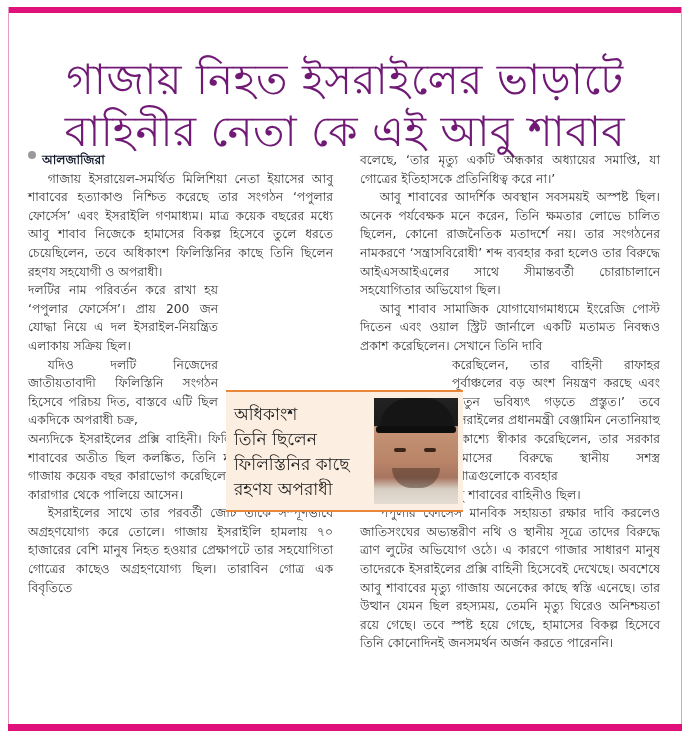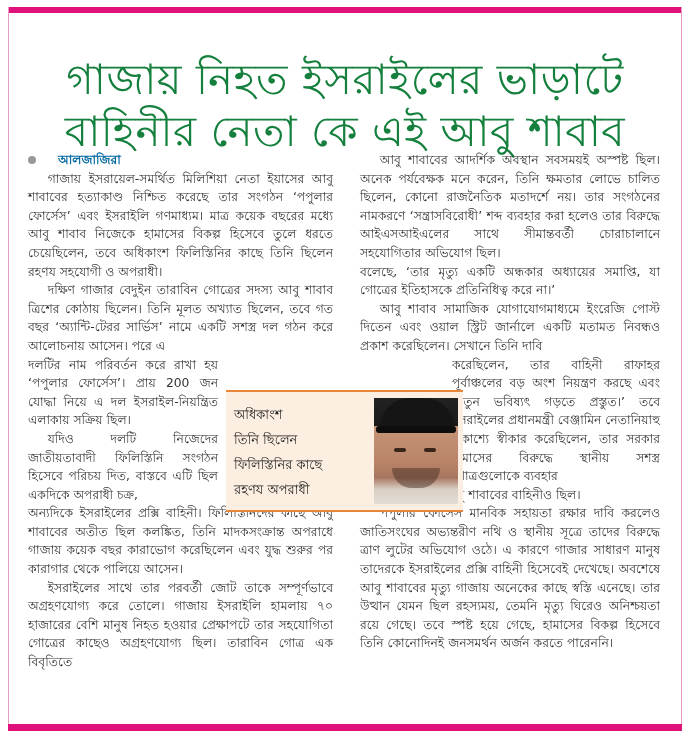--- a/index.html
+++ b/index.html
@@ -1,30 +1,30 @@
 <!DOCTYPE html>
 <html><head>
 <meta charset="utf-8">
 <style>
   html,body{margin:0;padding:0;background:#ffffff;}
   body{width:698px;height:751px;position:relative;overflow:hidden;font-family:"DejaVu Sans",sans-serif;color:#222;}
   .frame{position:absolute;left:8px;top:7px;width:674px;height:722px;border-left:1px solid #e79ac2;border-right:1px solid #e79ac2;box-sizing:border-box;}
   .bar-top{position:absolute;left:8px;top:7px;width:674px;height:6px;background:#e0117b;}
   .bar-bottom{position:absolute;left:8px;top:724px;width:674px;height:7px;background:#e0117b;}
-  .headline{position:absolute;left:20px;top:26px;width:650px;text-align:center;font-family:"DejaVu Sans",sans-serif;font-size:42px;line-height:52px;color:#15803d;letter-spacing:0.5px;font-weight:normal;}
+  .headline{position:absolute;left:20px;top:26px;width:650px;text-align:center;font-family:"DejaVu Sans",sans-serif;font-size:42px;line-height:52px;color:#701a75;letter-spacing:0.5px;font-weight:normal;}
   .col{position:absolute;font-size:12.3px;line-height:18.6px;color:#333;text-align:justify;}
   .col p{margin:0;text-indent:1.6em;}
   .left{left:28px;top:151px;width:305px;}
   .right{left:360px;top:151px;width:300px;}
-  .byline{font-weight:bold;color:#0369a1;text-indent:0 !important;display:flex;align-items:center;gap:22px;}
+  .byline{font-weight:bold;color:#0f172a;text-indent:0 !important;display:flex;gap:6px;}
   .dot{width:8px;height:8px;border-radius:50%;background:#9a9a9a;display:inline-block;}
   .narrow{width:190px;}
   .right .narrow-r{margin-left:92px;}
   .pull{position:absolute;left:226px;top:390px;width:237px;height:122px;background:#fcefe1;border-top:2px solid #e8873a;border-bottom:2px solid #e8873a;box-sizing:border-box;}
-  .pull-text{position:absolute;left:8px;top:10px;width:140px;font-size:13px;line-height:25px;color:#222;}
+  .pull-text{position:absolute;left:8px;top:10px;width:140px;font-size:17px;line-height:25px;color:#222;}
   .photo{position:absolute;left:148px;top:6px;width:84px;height:106px;background:linear-gradient(180deg,#222 0%,#1a1a1a 26%,#c69478 27%,#b98467 60%,#a87560 75%,#d8cfc4 86%,#e4ddd4 100%);overflow:hidden;}
   .cap{position:absolute;left:6px;top:0;width:74px;height:34px;background:#151515;border-radius:40px 40px 6px 6px;}
   .brim{position:absolute;left:2px;top:28px;width:80px;height:7px;background:#0e0e0e;border-radius:3px;}
   .eye{position:absolute;top:50px;width:12px;height:4px;background:#3a2418;border-radius:3px;}
   .beard{position:absolute;left:18px;top:70px;width:48px;height:20px;background:rgba(60,40,30,0.45);border-radius:0 0 20px 20px;}
 </style>
 </head>
 <body>
 
 <div class="bar-top"></div>
@@ -34,30 +34,29 @@
   <div>গাজায় নিহত ইসরাইলের ভাড়াটে</div>
   <div>বাহিনীর নেতা কে এই আবু শাবাব</div>
 </h1>
 
 <div class="col left">
   <p class="byline">
       <span class="dot"></span>
       <span>আলজাজিরা</span>
     </p>
   <p>গাজায় ইসরায়েল-সমর্থিত মিলিশিয়া নেতা ইয়াসের আবু শাবাবের হত্যাকাণ্ড নিশ্চিত করেছে তার সংগঠন ‘পপুলার ফোর্সেস’ এবং ইসরাইলি গণমাধ্যম। মাত্র কয়েক বছরের মধ্যে আবু শাবাব নিজেকে হামাসের বিকল্প হিসেবে তুলে ধরতে চেয়েছিলেন, তবে অধিকাংশ ফিলিস্তিনির কাছে তিনি ছিলেন রহণয সহযোগী ও অপরাধী।</p>
-  <p>দক্ষিণ গাজার বেদুইন তারাবিন গোত্রের সদস্য আবু শাবাব ত্রিশের কোঠায় ছিলেন। তিনি মূলত অখ্যাত ছিলেন, তবে গত বছর ‘অ্যান্টি-টেরর সার্ভিস’ নামে একটি সশস্ত্র দল গঠন করে আলোচনায় আসেন। পরে এ</p>
   <p class="narrow" style="text-indent:0">দলটির নাম পরিবর্তন করে রাখা হয় ‘পপুলার ফোর্সেস’। প্রায় 200 জন যোদ্ধা নিয়ে এ দল ইসরাইল-নিয়ন্ত্রিত এলাকায় সক্রিয় ছিল।</p>
   <p class="narrow">যদিও দলটি নিজেদের জাতীয়তাবাদী ফিলিস্তিনি সংগঠন হিসেবে পরিচয় দিত, বাস্তবে এটি ছিল একদিকে অপরাধী চক্র,</p>
   <p style="text-indent:0">অন্যদিকে ইসরাইলের প্রক্সি বাহিনী। ফিলিস্তিনিদের কাছে আবু শাবাবের অতীত ছিল কলঙ্কিত, তিনি মাদকসংক্রান্ত অপরাধে গাজায় কয়েক বছর কারাভোগ করেছিলেন এবং যুদ্ধ শুরুর পর কারাগার থেকে পালিয়ে আসেন।</p>
   <p>ইসরাইলের সাথে তার পরবর্তী জোট তাকে সম্পূর্ণভাবে অগ্রহণযোগ্য করে তোলে। গাজায় ইসরাইলি হামলায় ৭০ হাজারের বেশি মানুষ নিহত হওয়ার প্রেক্ষাপটে তার সহযোগিতা গোত্রের কাছেও অগ্রহণযোগ্য ছিল। তারাবিন গোত্র এক বিবৃতিতে</p>
 </div>
 
 <div class="col right">
+  <p style="text-indent:0">বলেছে, ‘তার মৃত্যু একটি অন্ধকার অধ্যায়ের সমাপ্তি, যা গোত্রের ইতিহাসকে প্রতিনিধিত্ব করে না।’</p>
   <p>আবু শাবাবের আদর্শিক অবস্থান সবসময়ই অস্পষ্ট ছিল। অনেক পর্যবেক্ষক মনে করেন, তিনি ক্ষমতার লোভে চালিত ছিলেন, কোনো রাজনৈতিক মতাদর্শে নয়। তার সংগঠনের নামকরণে ‘সন্ত্রাসবিরোধী’ শব্দ ব্যবহার করা হলেও তার বিরুদ্ধে আইএসআইএলের সাথে সীমান্তবর্তী চোরাচালানে সহযোগিতার অভিযোগ ছিল।</p>
-  <p style="text-indent:0">বলেছে, ‘তার মৃত্যু একটি অন্ধকার অধ্যায়ের সমাপ্তি, যা গোত্রের ইতিহাসকে প্রতিনিধিত্ব করে না।’</p>
   <p>আবু শাবাব সামাজিক যোগাযোগমাধ্যমে ইংরেজি পোস্ট দিতেন এবং ওয়াল স্ট্রিট জার্নালে একটি মতামত নিবন্ধও প্রকাশ করেছিলেন। সেখানে তিনি দাবি</p>
   <p class="narrow-r" style="text-indent:0;width:208px">করেছিলেন, তার বাহিনী রাফাহর পূর্বাঞ্চলের বড় অংশ নিয়ন্ত্রণ করছে এবং ‘নতুন ভবিষ্যৎ গড়তে প্রস্তুত।’ তবে ইসরাইলের প্রধানমন্ত্রী বেঞ্জামিন নেতানিয়াহু প্রকাশ্যে স্বীকার করেছিলেন, তার সরকার হামাসের বিরুদ্ধে স্থানীয় সশস্ত্র গোত্রগুলোকে ব্যবহার</p>
   <p style="text-indent:0">করছে, যার মধ্যে আবু শাবাবের বাহিনীও ছিল।</p>
   <p>পপুলার ফোর্সেস মানবিক সহায়তা রক্ষার দাবি করলেও জাতিসংঘের অভ্যন্তরীণ নথি ও স্থানীয় সূত্রে তাদের বিরুদ্ধে ত্রাণ লুটের অভিযোগ ওঠে। এ কারণে গাজার সাধারণ মানুষ তাদেরকে ইসরাইলের প্রক্সি বাহিনী হিসেবেই দেখেছে। অবশেষে আবু শাবাবের মৃত্যু গাজায় অনেকের কাছে স্বস্তি এনেছে। তার উত্থান যেমন ছিল রহস্যময়, তেমনি মৃত্যু ঘিরেও অনিশ্চয়তা রয়ে গেছে। তবে স্পষ্ট হয়ে গেছে, হামাসের বিকল্প হিসেবে তিনি কোনোদিনই জনসমর্থন অর্জন করতে পারেননি।</p>
 </div>
 
 <div class="pull">
   <div class="pull-text">
     <div>অধিকাংশ</div>
     <div>তিনি ছিলেন</div>

